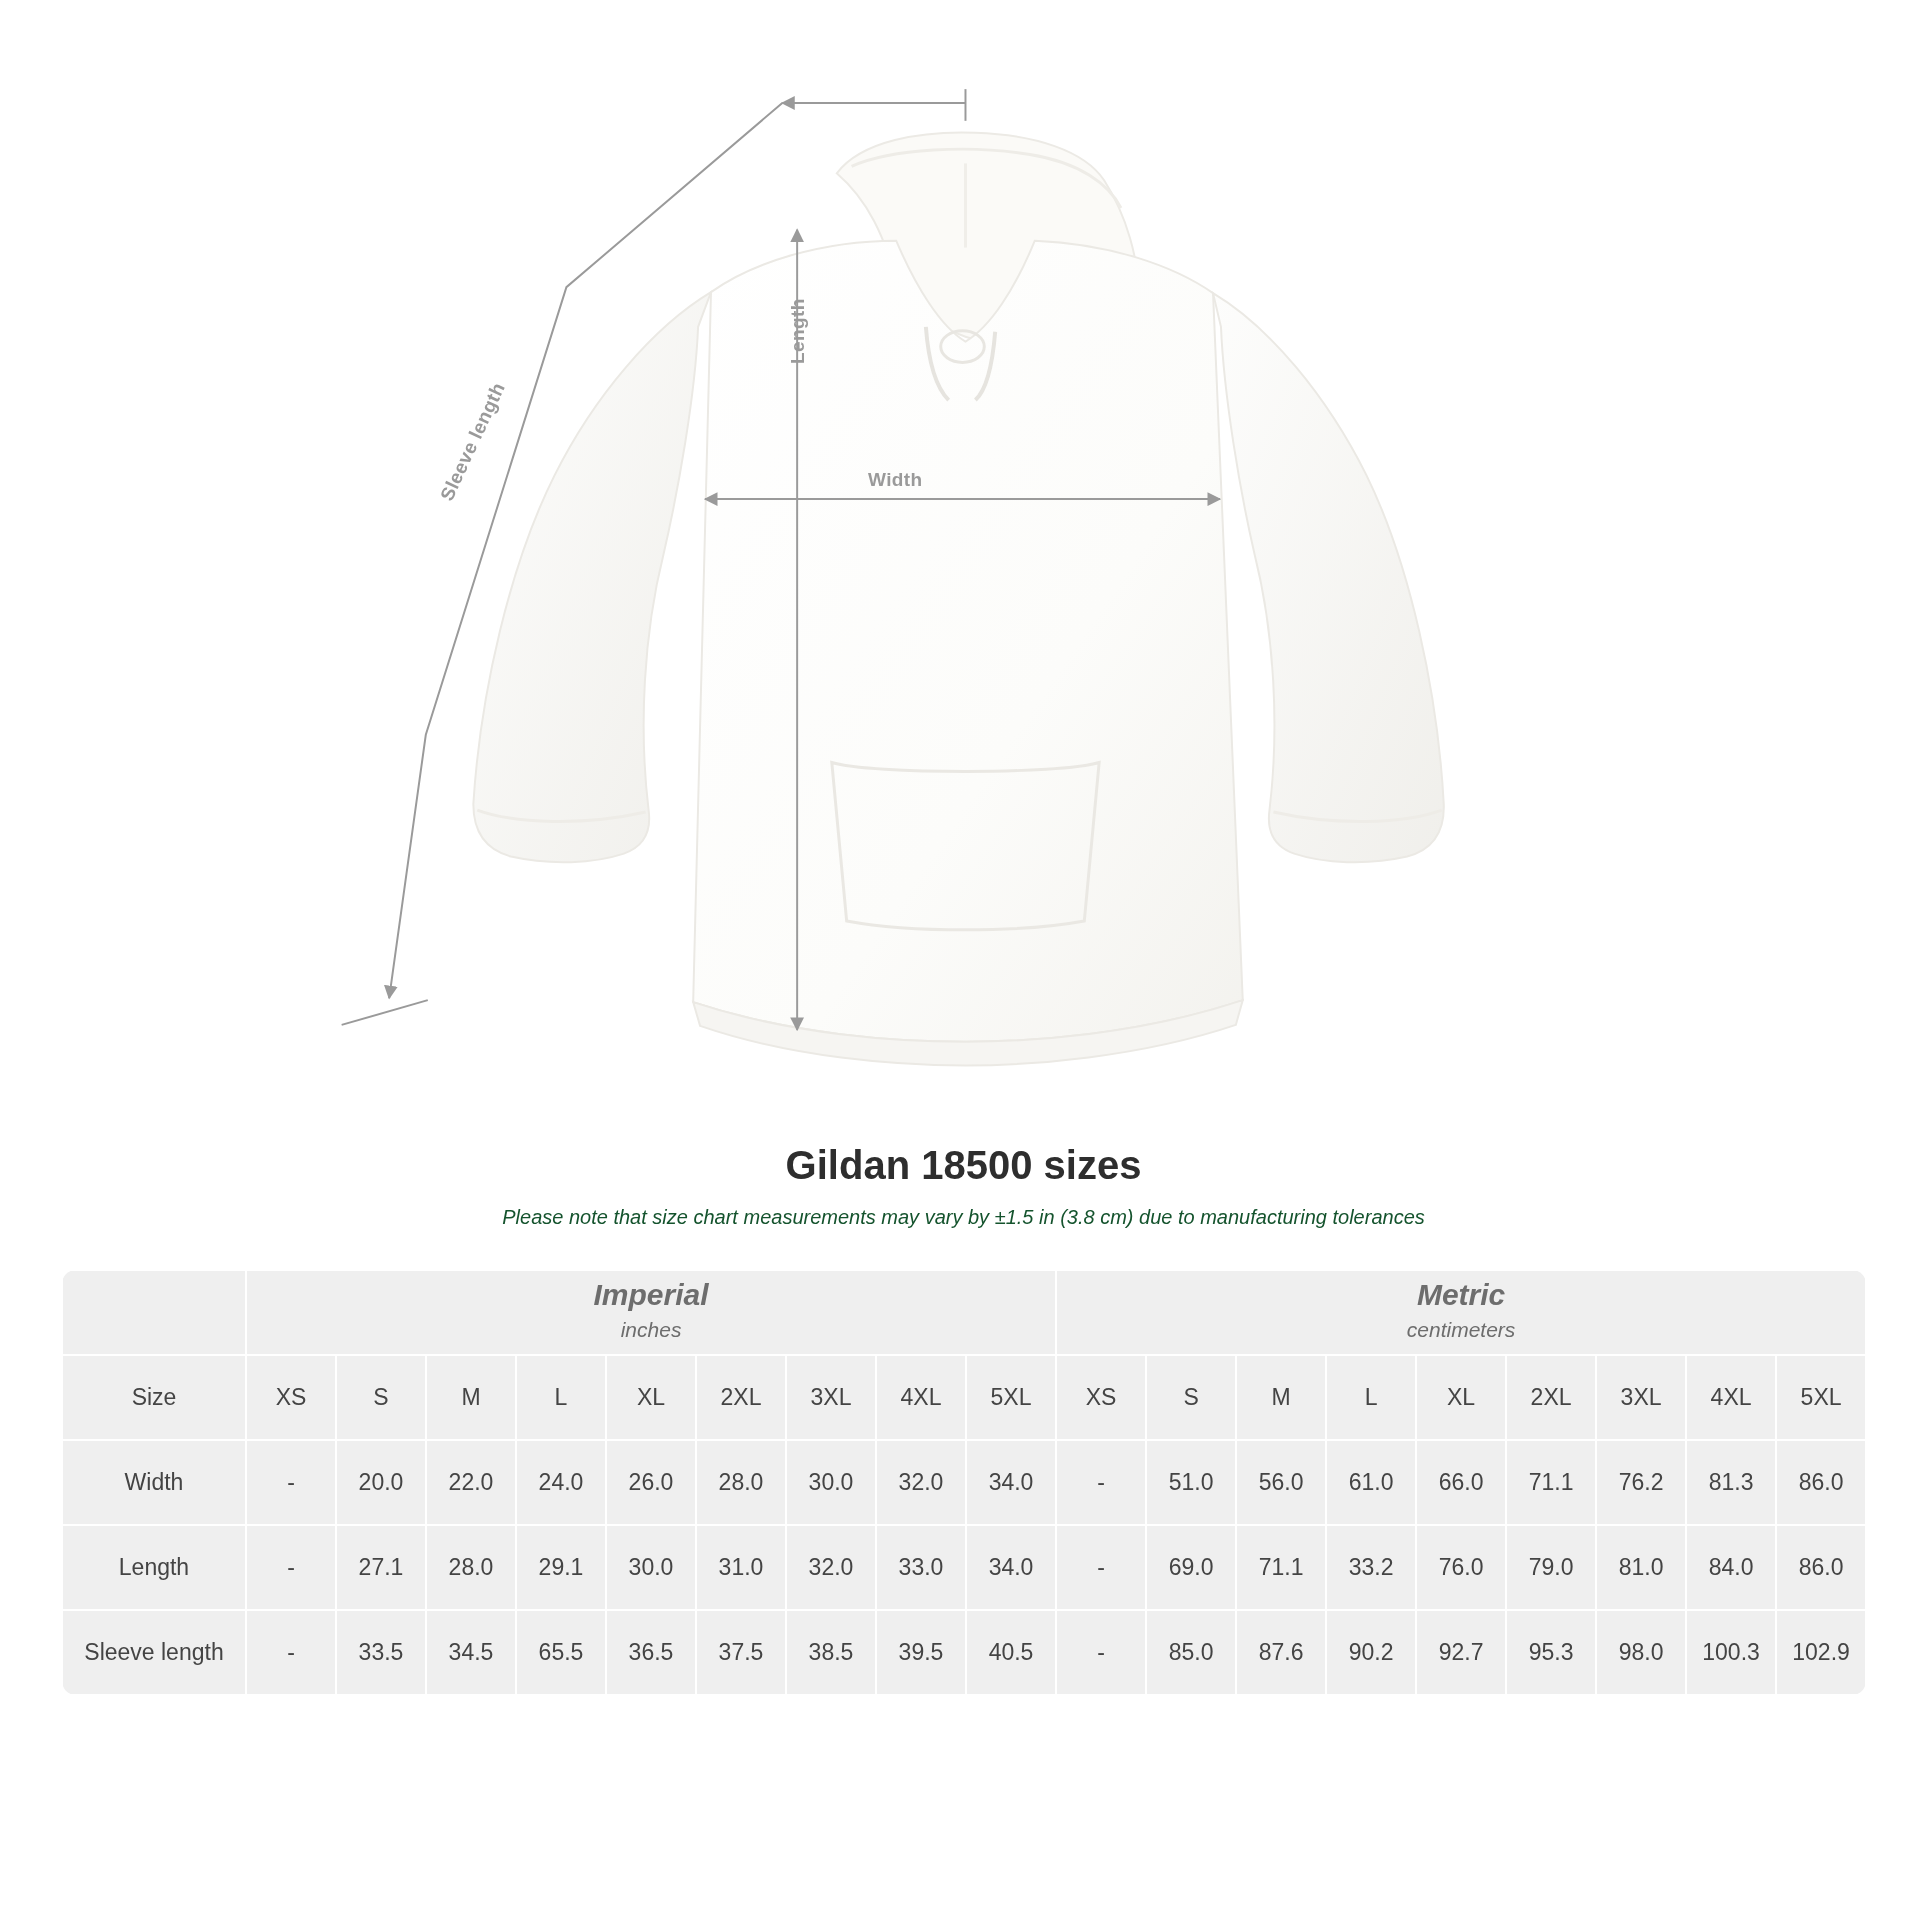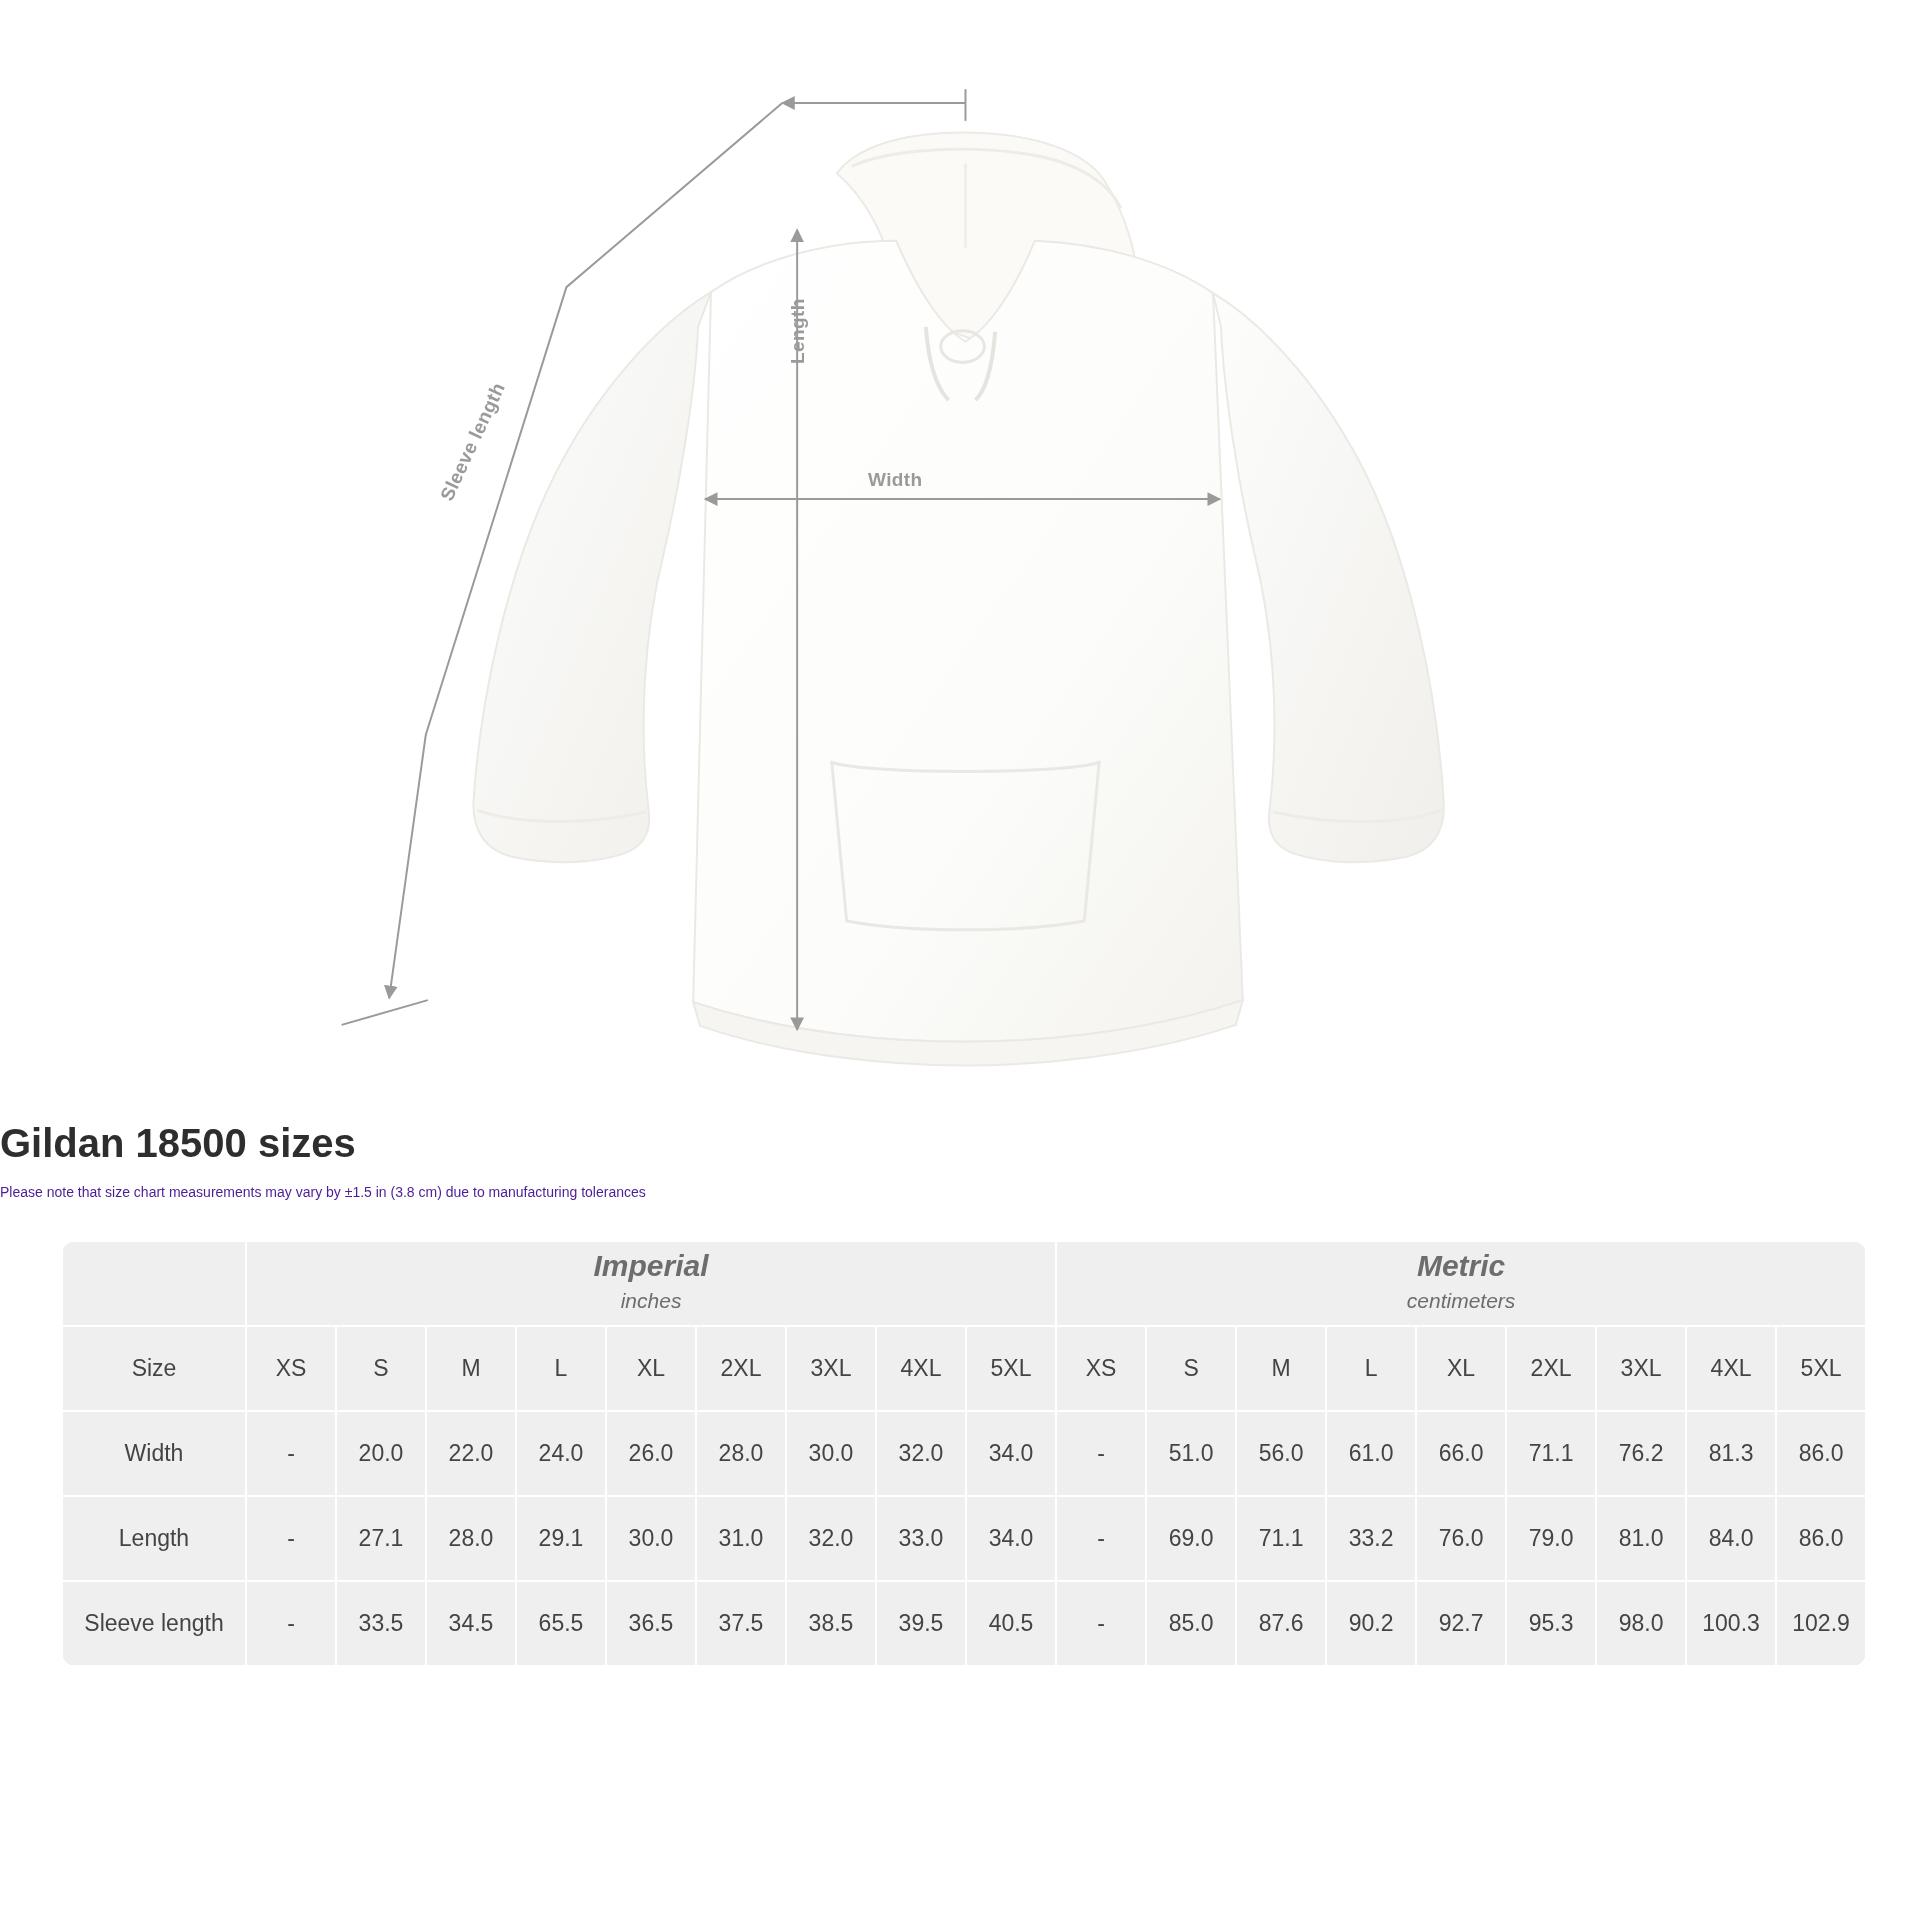--- a/index.html
+++ b/index.html
@@ -47,32 +47,33 @@
     transform-origin: left top;
   }
   .dim-label.sleeve-label {
     left: 436px; top: 495px;
     transform: rotate(-65deg);
     transform-origin: left top;
   }
 
   
   .title-block {
-    text-align: left;
-    margin-top: 2px;
+    text-align: center;
+    margin-top: 24px;
   }
   .chart-title {
     font-size: 40px;
     font-weight: bold;
     color: #2e2e2e;
     margin: 0 0 18px 0;
   }
   .chart-note {
-    font-size: 14px;
-    color: #4c1d95;
+    font-size: 20px;
+    font-style: italic;
+    color: #14532d;
     margin: 0;
   }
 
   
   .table-wrap {
     margin: 40px 61px 0 61px;
   }
   table.size-table {
     border-collapse: collapse;
     width: 1804px;

